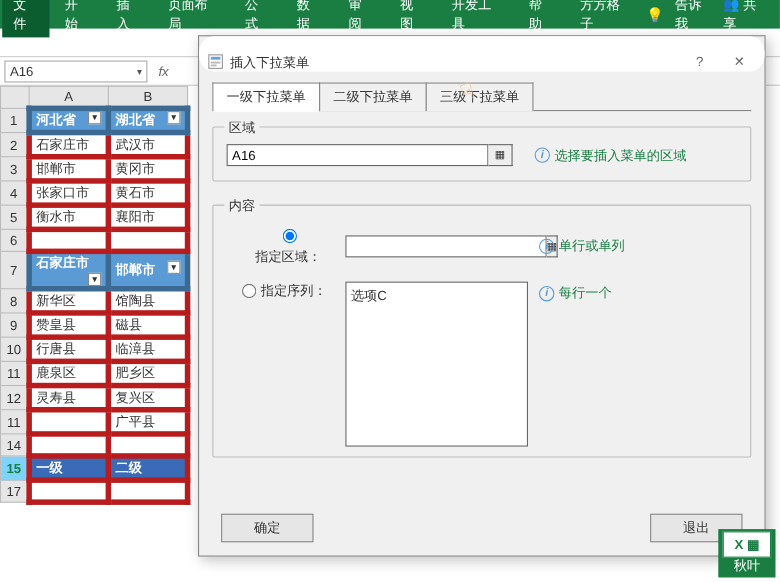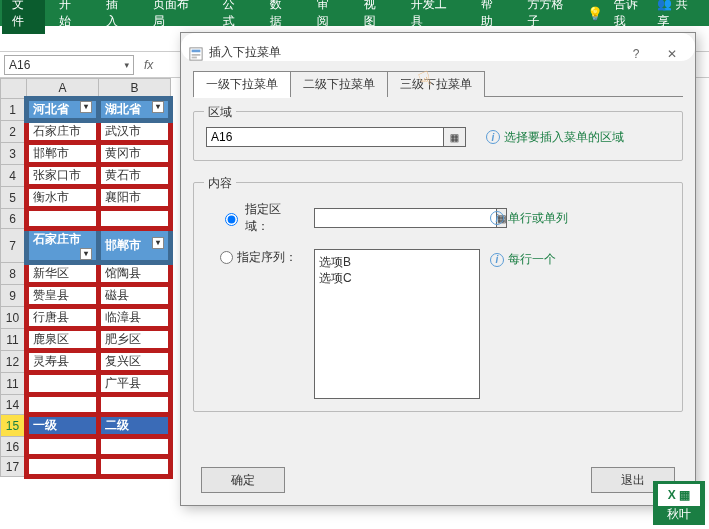--- a/index.html
+++ b/index.html
@@ -51,34 +51,34 @@
     position:relative;
   }
   table.grid { border-collapse: collapse; }
   .colhead th { background:#e6e6e6; border:1px solid #bbb; font-weight:normal; text-align:center; height:20px;}
   .corner { width:26px; background:#e6e6e6; border:1px solid #bbb;}
   .rowhead { background:#e6e6e6; border:1px solid #bbb; text-align:center; width:26px; height:20px; font-weight:normal;}
   td.c { border:5px solid #b91c1c; width:72px; height:20px; padding:0 4px; text-align:left;}
   tr.hdr1 td.c { background:#5b9bd5; color:#fff; border-color:#3d6a93; font-weight:bold;}
   tr.hdr2 td.c { background:#5b9bd5; color:#fff; border-color:#3d6a93; font-weight:bold;}
   tr.sel td.c { background:#3a6bb7; color:#fff; font-weight:bold;}
-  .rowhead.sel { background:#fde047; color:#1a7e43; }
+  .rowhead.sel { background:#7dd3fc; color:#1a7e43;font-weight:bold; }
   .filter { display:inline-block; float:right; width:12px; height:12px; border:1px solid #888; background:#fff; font-size:8px; line-height:10px; text-align:center; color:#333;}
 
   
   .dialog {
     position:absolute;
     left:180px; top:32px;
     width:516px; height:474px;
     background:#f0f0f0;
     border:1px solid #888;
     box-shadow: 3px 3px 12px rgba(0,0,0,0.25);
     display:flex; flex-direction:column;
   }
-  .dlg-title { height:28px; display:flex; align-items:flex-end; padding:0 8px; gap:6px; background:#fff;border-radius:14px;}
+  .dlg-title { height:28px; display:flex; align-items:flex-start; padding:16px 8px; gap:6px; background:#fff;border-radius:14px;}
   .dlg-title .ico { width:14px; height:14px; display:inline-flex;}
   .dlg-title .txt { flex:1; }
   .dlg-title .wbtn { width:30px; text-align:center; color:#666;}
   .dlg-body { flex:1; padding:10px 12px; position:relative;}
   .tabstrip { display:flex; border-bottom:1px solid #888; margin-bottom:14px;}
   .tabstrip .dtab {
     padding:4px 12px; border:1px solid #888; border-bottom:none;
     background:#f0f0f0; margin-right:-1px; margin-bottom:-1px;
   }
   .tabstrip .dtab.active { background:#fff; position:relative; }
@@ -92,21 +92,21 @@
   .txtfield { display:flex; align-items:center; height:22px; }
   .txtfield input { flex:1; height:20px; border:1px solid #666; background:#fff; padding:0 4px; font-family:inherit; font-size:12px;}
   .selbtn { width:22px; height:20px; border:1px solid #666; border-left:none; background:#eee; display:flex; align-items:center; justify-content:center; font-size:10px;}
   .hint { display:flex; align-items:center; gap:4px; color:#1a7e43; }
   .hint .ii { display:inline-flex; width:14px; height:14px; border-radius:50%; border:1px solid #5a9cd6; color:#5a9cd6; align-items:center; justify-content:center; font-weight:bold; font-size:10px; font-style: italic;}
   .radio-row { display:flex; align-items:flex-start; gap:10px; margin-bottom:10px;}
   .radio-row .lbl { width:84px; display:flex; align-items:center; gap:4px;}
   .radio-row input[type=radio]{ margin:0;}
   .options-box { width:166px; height:150px; border:1px solid #666; background:#fff; padding:4px; line-height:16px;}
   .region-row { display:flex; align-items:center; gap:10px; }
-  .region-row .rr-left { width:84px; display:flex; align-items:center; gap:4px;}
+  .region-row .rr-left { width:84px; display:flex; align-items:center; gap:4px;flex-direction:column;}
   .region-row .rr-field { width:166px; display:flex; }
   .btnbar { display:flex; justify-content:space-between; padding:10px 20px 12px;}
   .btn { width:84px; height:26px; border:1px solid #888; background:#e6e6e6; text-align:center; line-height:24px;}
   .watermark {
     position:absolute; right:4px; bottom:4px; width:52px; height:44px;
     background:#1a7e43; color:#fff; display:flex; align-items:flex-end; justify-content:center;
     font-size:12px; padding:2px;
   }
   .watermark .xicon {
     position:absolute; top:2px; left:4px; right:4px; height:24px;
@@ -224,25 +224,20 @@
           <th class="rowhead">14</th>
           <td class="c"></td>
           <td class="c"></td>
         </tr>
         <tr class="sel">
           <th class="rowhead sel">15</th>
           <td class="c">一级</td>
           <td class="c">二级</td>
         </tr>
         <tr>
-          <th class="rowhead">16</th>
-          <td class="c"></td>
-          <td class="c"></td>
-        </tr>
-        <tr>
           <th class="rowhead">17</th>
           <td class="c"></td>
           <td class="c"></td>
         </tr>
       </tbody>
   </table>
 </div>
 
 <div class="dialog">
   <div class="dlg-title">
@@ -297,21 +292,20 @@
           <span>单行或单列</span>
         </div>
       </div>
 
       <div class="radio-row" style="margin-left:14px; align-items:flex-start;">
         <label class="lbl">
           <input type="radio" name="ctype" style="">
           <span>指定序列：</span>
         </label>
         <div class="options-box" id="seriesBox">
-            <div>选项B</div>
             <div>选项C</div>
           </div>
         <div class="hint" style="margin-top:2px;">
           <span class="ii">i</span>
           <span>每行一个</span>
         </div>
       </div>
     </div>
   </div>
   <div class="btnbar">

